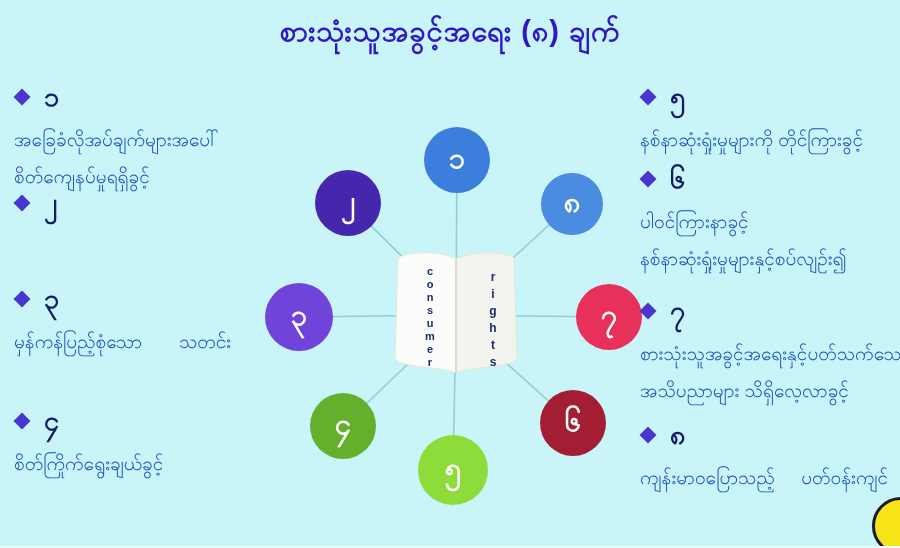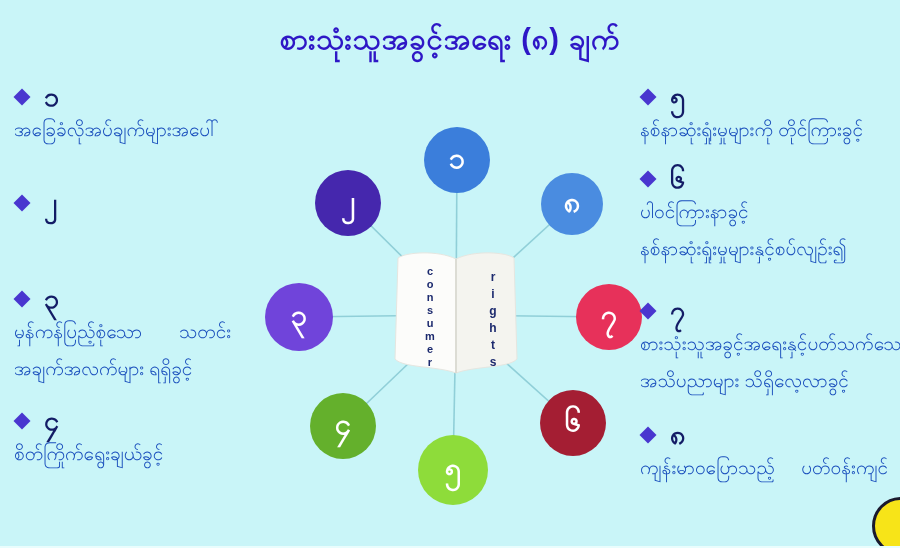--- a/index.html
+++ b/index.html
@@ -2,37 +2,37 @@
 <html><head>
 <meta charset="utf-8">
 <style>
   html,body { margin:0; padding:0; }
   .stage {
     position:relative; width:900px; height:548px;
     background:#c9f5f8; overflow:hidden;
     font-family:"Liberation Sans", sans-serif;
   }
   .title {
-    position:absolute; top:20px; left:0; width:100%;
+    position:absolute; top:12px; left:0; width:100%;
     text-align:center; font-size:29px; font-weight:bold;
     color:#2e17c6; letter-spacing:1px;
   }
   .art { position:absolute; left:0; top:0; }
   
   .item { position:absolute; }
   .hdr { display:flex; align-items:flex-start; }
   .diamond {
     width:12px; height:12px; background:#4936cf;
     transform:rotate(45deg); margin:7px 0 0 2px; flex:0 0 auto;
   }
   .num {
     font-size:27px; font-weight:bold; color:#131c66;
     line-height:1; margin-left:16px;
   }
-  .lines { margin-top:0; }
+  .lines { margin-top:10px; }
   .line {
     font-size:19px; color:#1b50bd; line-height:37px;
     white-space:nowrap; font-weight:500;
   }
   #item1 { left:14px;  top:84px;  }
   #item2 { left:14px;  top:190px; }
   #item3 { left:14px;  top:286px; }
   #item4 { left:14px;  top:408px; }
   #item5 { left:640px; top:84px;  }
   #item6 { left:640px; top:166px; }
@@ -123,38 +123,38 @@
     <span>၈</span>
   </div>
 
   <div class="item" id="item1">
     <div class="hdr">
       <span class="diamond"></span>
       <span class="num">၁</span>
     </div>
     <div class="lines">
       <div class="line">အခြေခံလိုအပ်ချက်များအပေါ်</div>
+      <div class="line">စိတ်ကျေနပ်မှုရရှိခွင့်</div>
     </div>
   </div>
 
   <div class="item" id="item2">
     <div class="hdr">
       <span class="diamond"></span>
       <span class="num">၂</span>
     </div>
   </div>
 
   <div class="item" id="item3">
     <div class="hdr">
       <span class="diamond"></span>
       <span class="num">၃</span>
     </div>
     <div class="lines">
       <div class="line">မှန်ကန်ပြည့်စုံသော&nbsp;&nbsp;&nbsp;&nbsp;&nbsp;&nbsp;&nbsp;သတင်း</div>
-      <div class="line">အချက်အလက်များ ရရှိခွင့်</div>
     </div>
   </div>
 
   <div class="item" id="item4">
     <div class="hdr">
       <span class="diamond"></span>
       <span class="num">၄</span>
     </div>
     <div class="lines">
       <div class="line">စိတ်ကြိုက်ရွေးချယ်ခွင့်</div>

